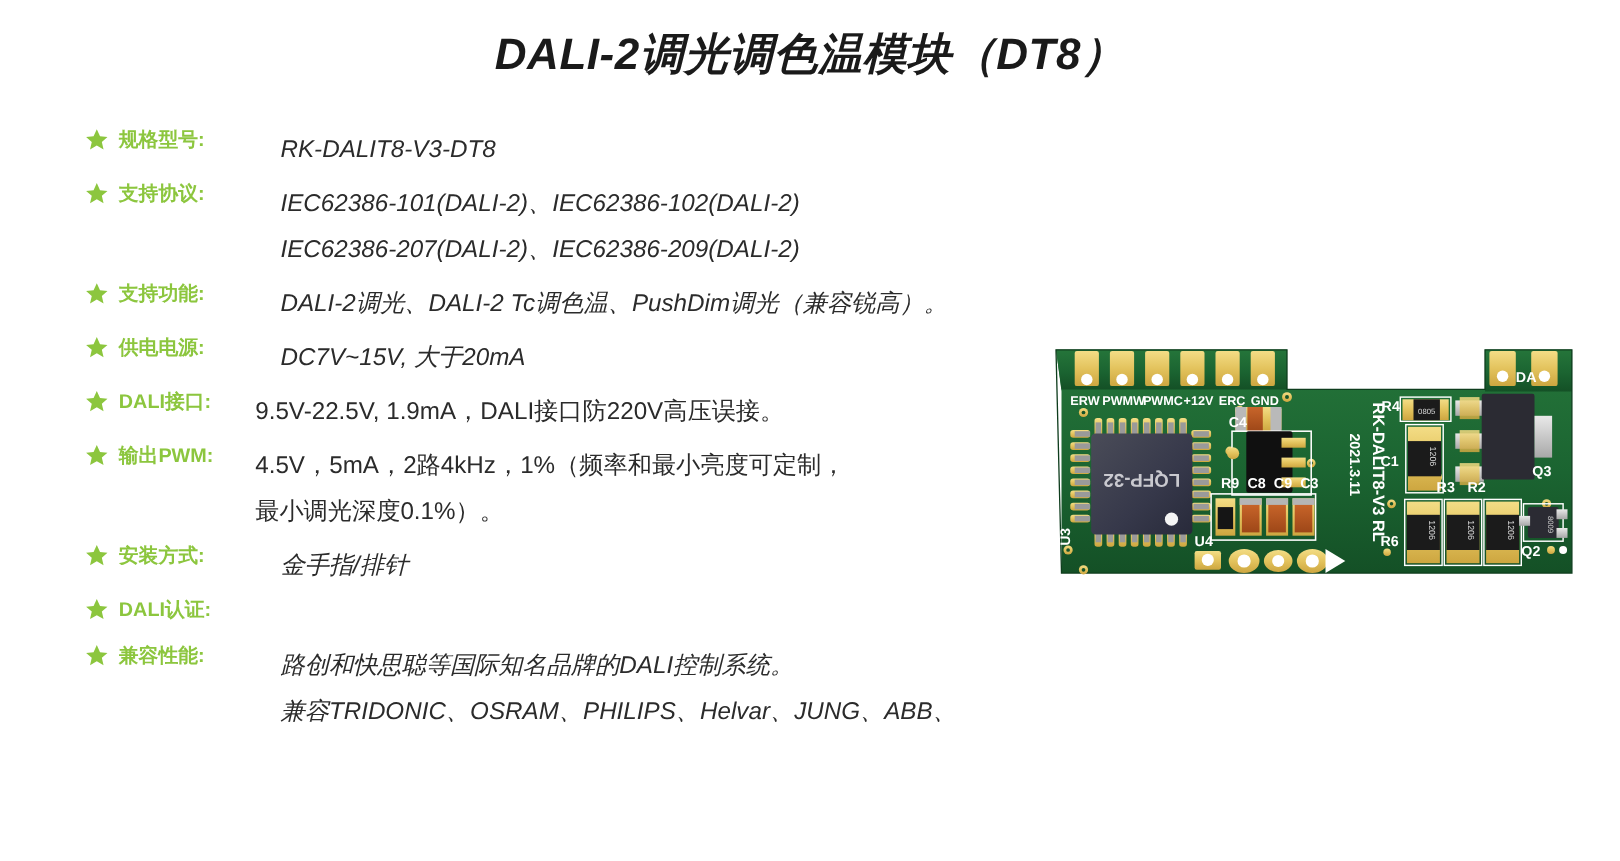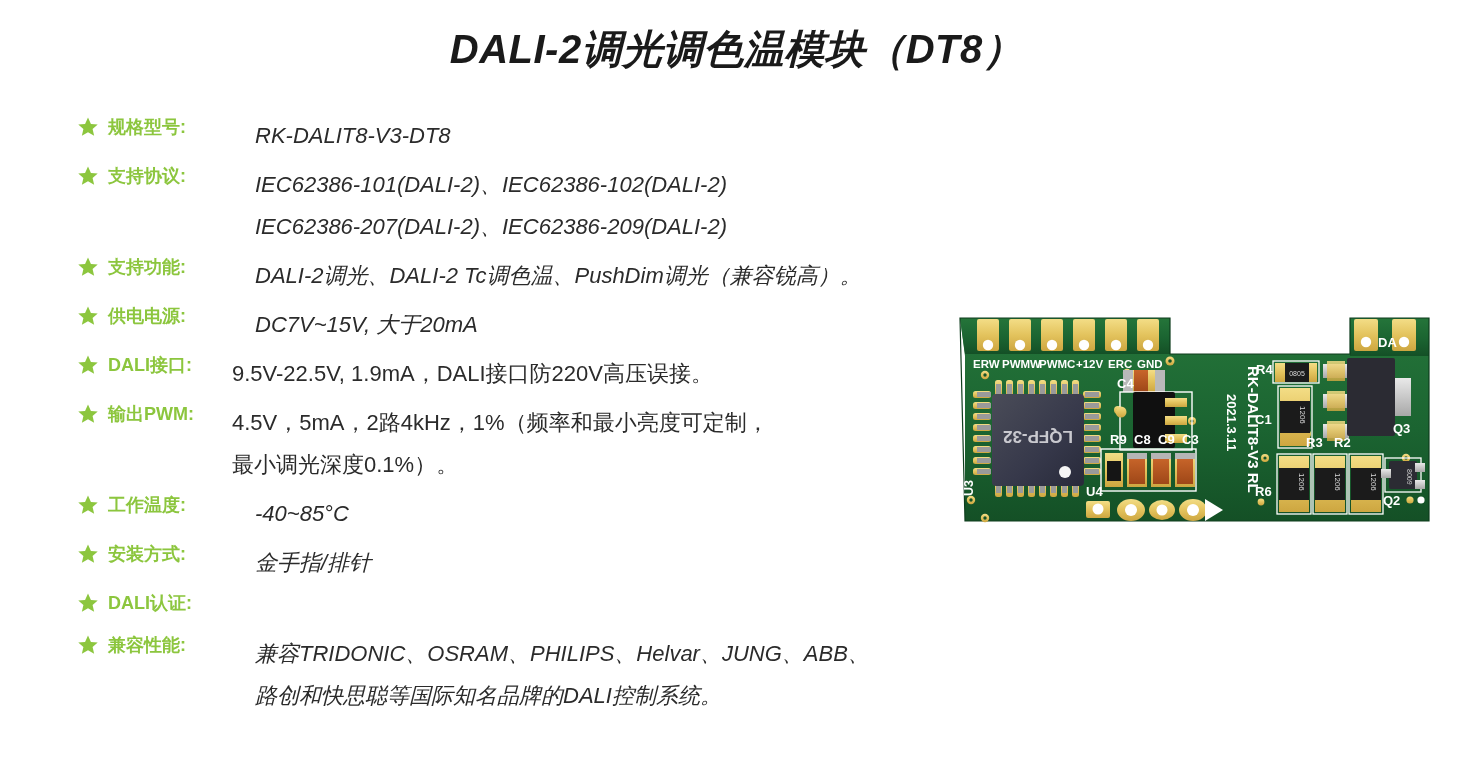--- a/index.html
+++ b/index.html
@@ -149,31 +149,20 @@
         <span class="value-line">4.5V，5mA，2路4kHz，1%（频率和最小亮度可定制，</span>
         <span class="value-line">最小调光深度0.1%）。</span>
       </div>
     </div>
     <div class="spec-row">
       <div class="star-cell">
         <svg class="star-icon" viewBox="0 0 24 24" aria-hidden="true">
           <polygon points="12,1.6 15.2,8.6 22.6,9.3 17,14.2 18.7,21.6 12,17.7 5.3,21.6 7,14.2 1.4,9.3 8.8,8.6" fill="#8CC63E"></polygon>
         </svg>
       </div>
-      <div class="label-cell lw-std">工作温度:</div>
-      <div class="value-cell vx-std">
-        <span class="value-line">-40~85°C</span>
-      </div>
-    </div>
-    <div class="spec-row">
-      <div class="star-cell">
-        <svg class="star-icon" viewBox="0 0 24 24" aria-hidden="true">
-          <polygon points="12,1.6 15.2,8.6 22.6,9.3 17,14.2 18.7,21.6 12,17.7 5.3,21.6 7,14.2 1.4,9.3 8.8,8.6" fill="#8CC63E"></polygon>
-        </svg>
-      </div>
       <div class="label-cell lw-std">安装方式:</div>
       <div class="value-cell vx-std">
         <span class="value-line">金手指/排针</span>
       </div>
     </div>
     <div class="spec-row">
       <div class="star-cell">
         <svg class="star-icon" viewBox="0 0 24 24" aria-hidden="true">
           <polygon points="12,1.6 15.2,8.6 22.6,9.3 17,14.2 18.7,21.6 12,17.7 5.3,21.6 7,14.2 1.4,9.3 8.8,8.6" fill="#8CC63E"></polygon>
         </svg>
@@ -181,22 +170,22 @@
       <div class="label-cell lw-wide">DALI认证:</div>
     </div>
     <div class="spec-row">
       <div class="star-cell">
         <svg class="star-icon" viewBox="0 0 24 24" aria-hidden="true">
           <polygon points="12,1.6 15.2,8.6 22.6,9.3 17,14.2 18.7,21.6 12,17.7 5.3,21.6 7,14.2 1.4,9.3 8.8,8.6" fill="#8CC63E"></polygon>
         </svg>
       </div>
       <div class="label-cell lw-std">兼容性能:</div>
       <div class="value-cell vx-std">
+        <span class="value-line">路创和快思聪等国际知名品牌的DALI控制系统。</span>
         <span class="value-line">兼容TRIDONIC、OSRAM、PHILIPS、Helvar、JUNG、ABB、</span>
-        <span class="value-line">路创和快思聪等国际知名品牌的DALI控制系统。</span>
       </div>
     </div>
   </div>
 
 <div id="pcb-figure">
   <svg class="pcb-svg" viewBox="0 0 480 228" xmlns="http://www.w3.org/2000/svg">
     <defs>
       <linearGradient id="boardg" x1="0" y1="0" x2="0" y2="1">
         <stop offset="0%" stop-color="#25753a"></stop>
         <stop offset="55%" stop-color="#1b6431"></stop>

